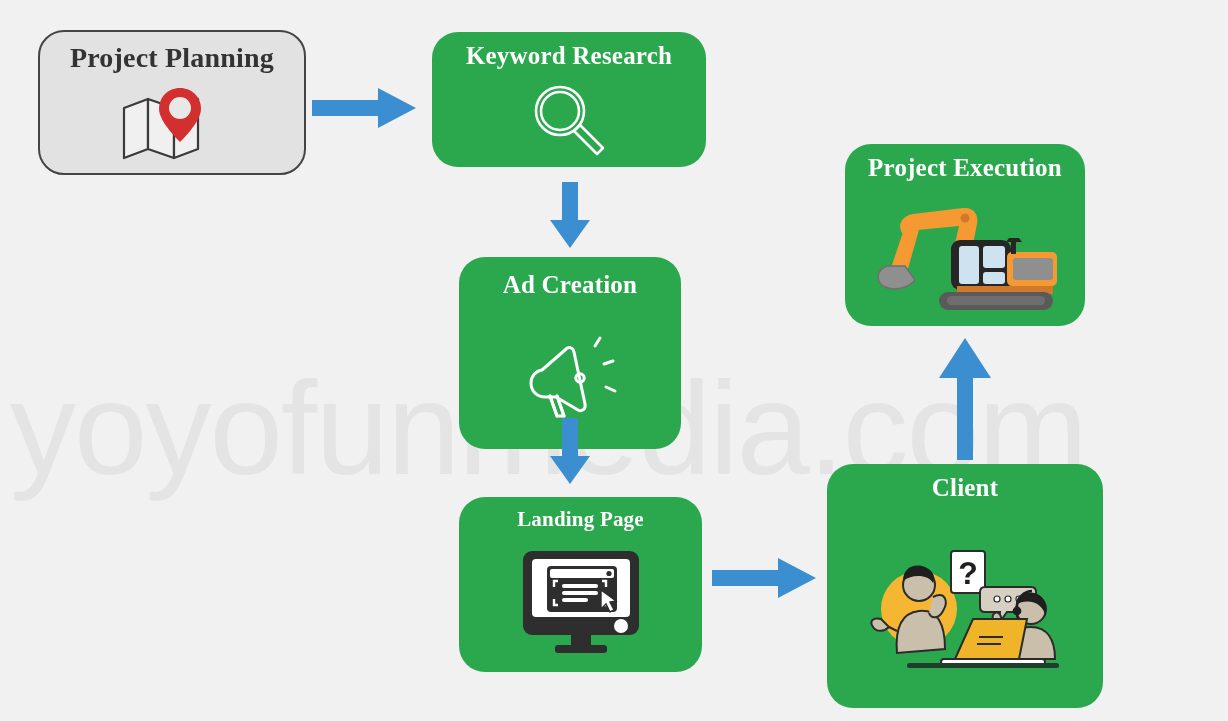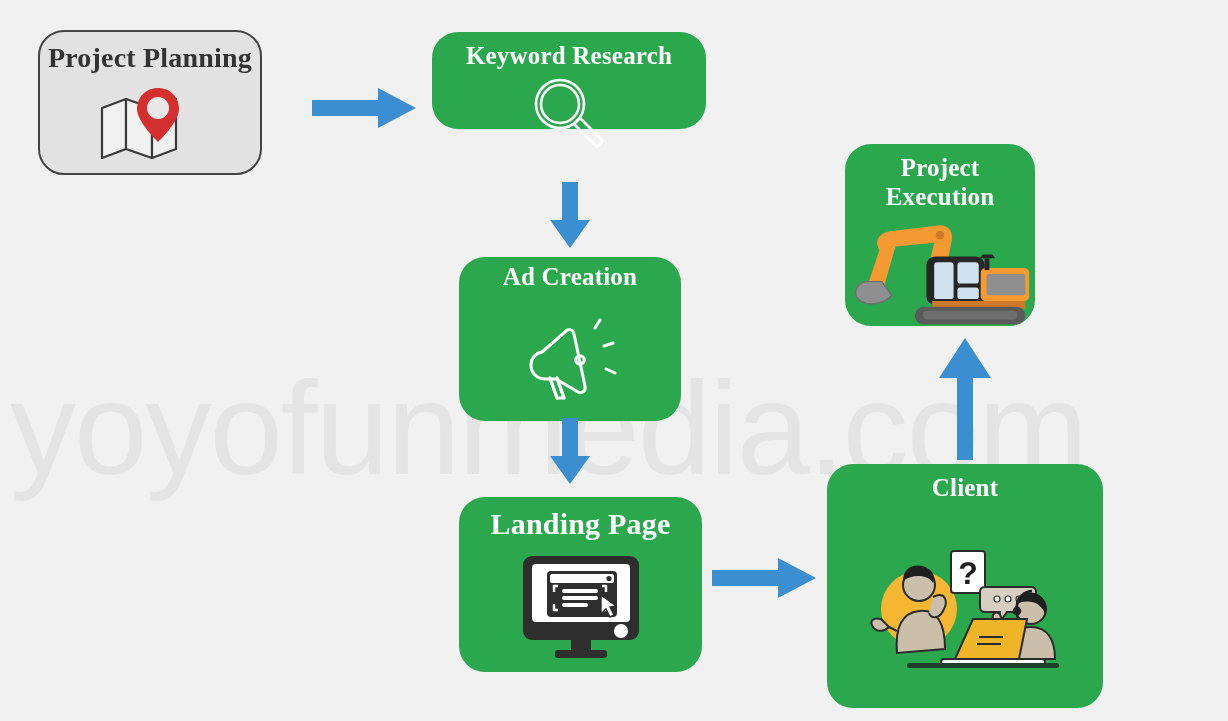--- a/index.html
+++ b/index.html
@@ -68,31 +68,31 @@
     width: 100%;
   }
 
   
   .arrow {
     position: absolute;
     z-index: 4;
   }
 
   
-  #node-planning  { left: 38px;  top: 30px;  width: 224px; height: 145px; padding-top: 10px; }
-  #node-keyword   { left: 432px; top: 32px;  width: 274px; height: 97px; padding-top: 10px; }
-  #node-ad        { left: 459px; top: 257px; width: 222px; height: 164px; padding-top: 6px; }
+  #node-planning  { left: 38px;  top: 30px;  width: 268px; height: 145px; padding-top: 10px; }
+  #node-keyword   { left: 432px; top: 32px;  width: 274px; height: 135px; padding-top: 10px; }
+  #node-ad        { left: 459px; top: 257px; width: 222px; height: 192px; padding-top: 14px; }
   #node-landing   { left: 459px; top: 497px; width: 243px; height: 175px; padding-top: 10px; }
   #node-client    { left: 827px; top: 464px; width: 276px; height: 244px; padding-top: 10px; }
-  #node-execution { left: 845px; top: 144px; width: 190px; height: 182px; padding-top: 10px; }
+  #node-execution { left: 845px; top: 144px; width: 240px; height: 182px; padding-top: 10px; }
 
   #node-planning  .node-label { font-size: 28px; }
   #node-keyword   .node-label { font-size: 25px; }
   #node-ad        .node-label { font-size: 25px; }
-  #node-landing   .node-label { font-size: 30px; }
+  #node-landing   .node-label { font-size: 21px; }
   #node-client    .node-label { font-size: 25px; }
   #node-execution .node-label { font-size: 25px; }
 
   #arrow-planning-keyword { left: 312px; top: 86px;  }
   #arrow-keyword-ad       { left: 548px; top: 182px; }
   #arrow-ad-landing       { left: 548px; top: 418px; }
   #arrow-landing-client   { left: 712px; top: 556px; }
   #arrow-client-execution { left: 935px; top: 334px; }
 </style>
 </head>

